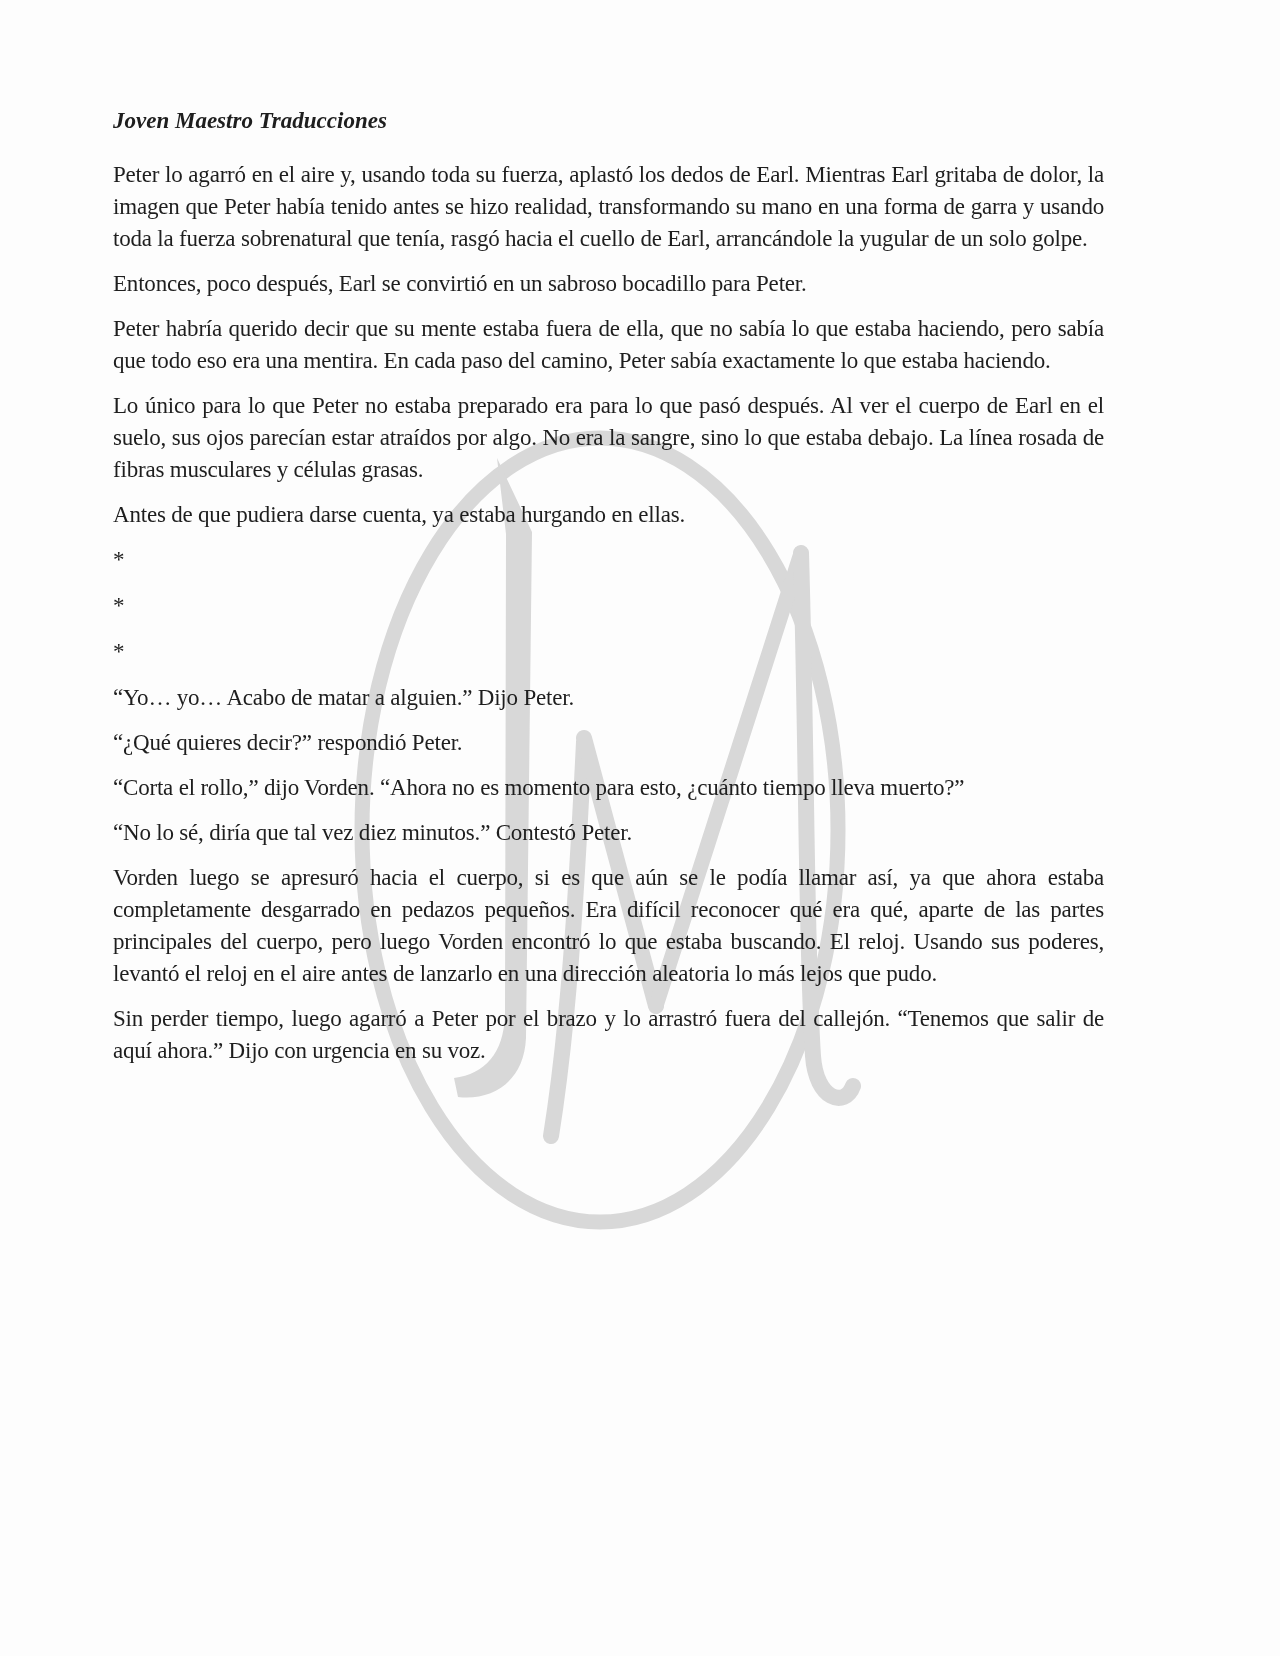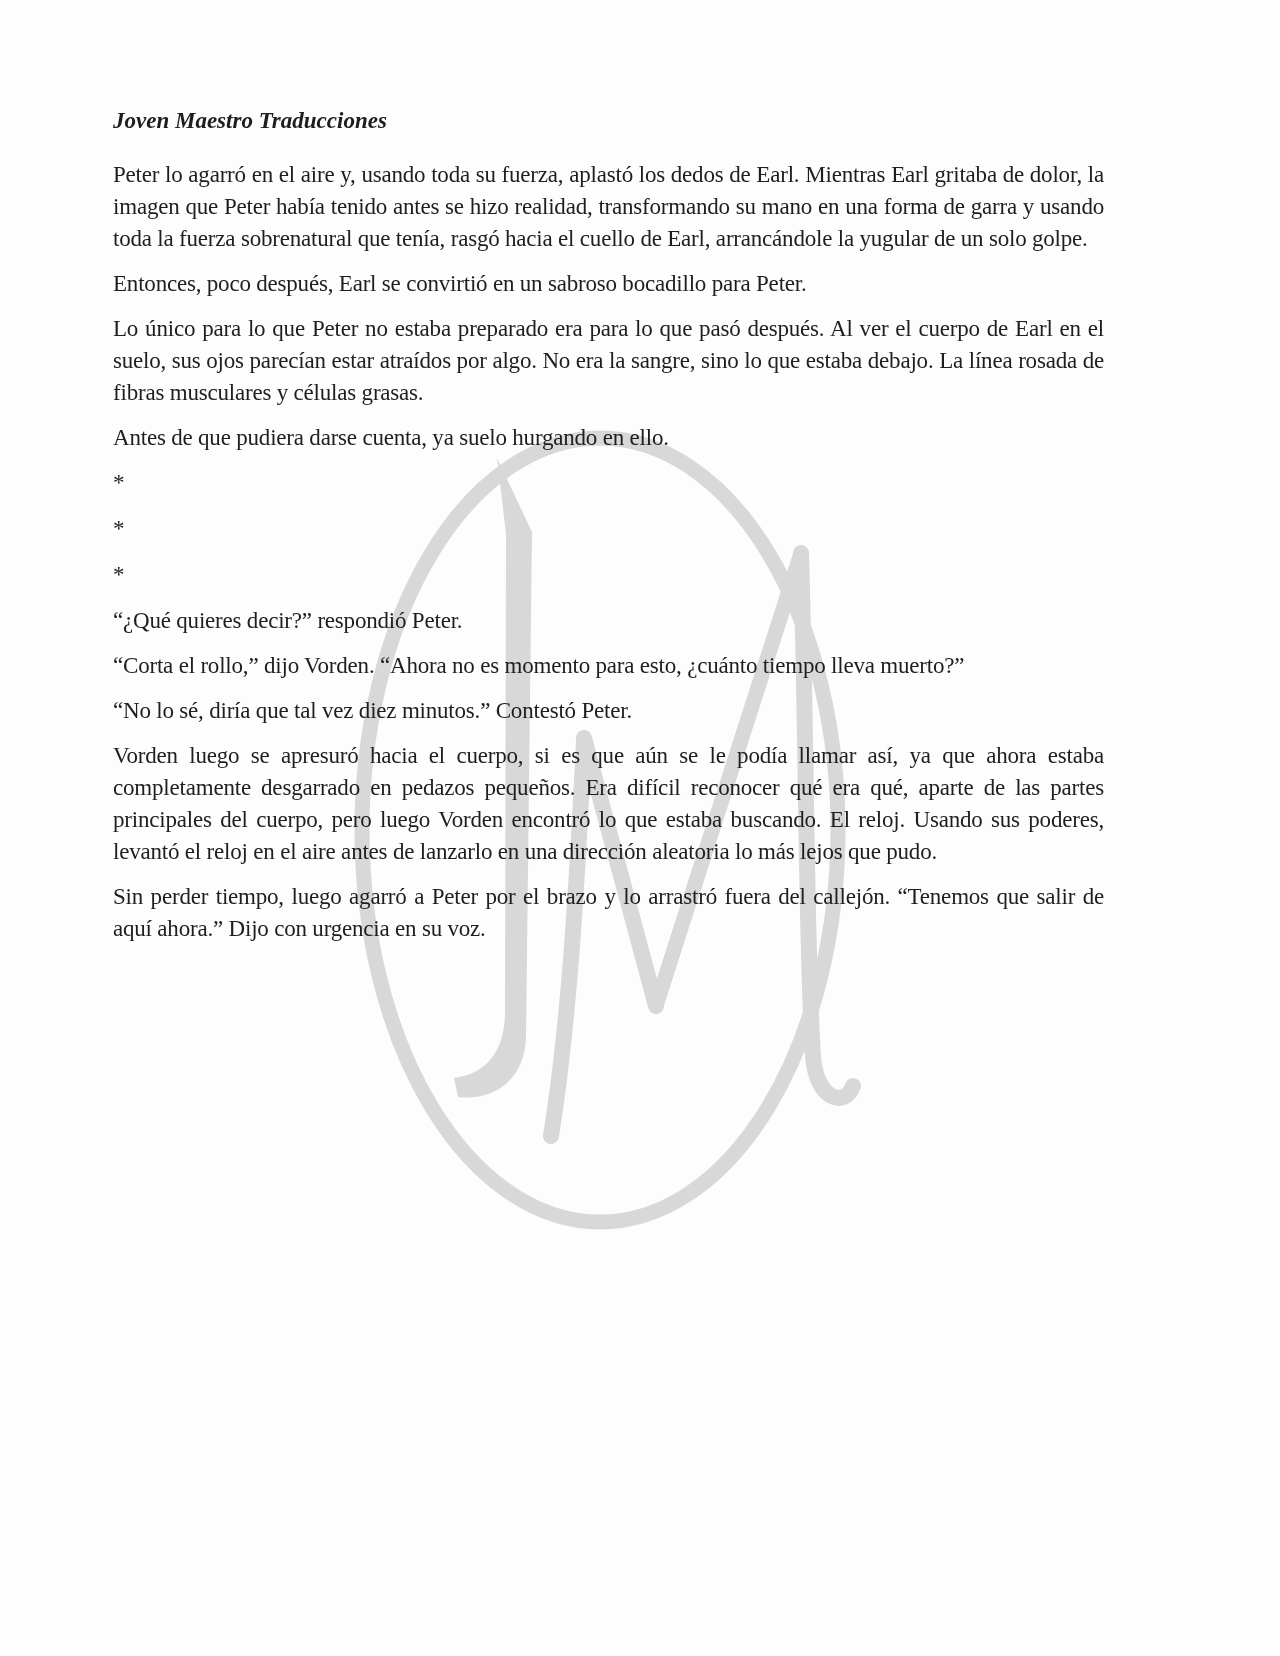--- a/index.html
+++ b/index.html
@@ -82,25 +82,27 @@
     <path class="wm-stroke" fill="none" stroke-width="15" stroke-linecap="round" d="M656 1006 L801 553"></path>
 
     <path class="wm-stroke" fill="none" stroke-width="16" stroke-linecap="round" d="M801 553 C807 760 806 950 813 1056 C816 1100 845 1108 853 1086"></path>
   </svg>
 
   <div class="content">
     <h1 class="title">Joven Maestro Traducciones</h1>
     <div>
         <p class="para">Peter lo agarró en el aire y, usando toda su fuerza, aplastó los dedos de Earl. Mientras Earl gritaba de dolor, la imagen que Peter había tenido antes se hizo realidad, transformando su mano en una forma de garra y usando toda la fuerza sobrenatural que tenía, rasgó hacia el cuello de Earl, arrancándole la yugular de un solo golpe.</p>
         <p class="para">Entonces, poco después, Earl se convirtió en un sabroso bocadillo para Peter.</p>
+        <p class="para">Peter habría querido decir que su mente estaba fuera de ella, que no sabía lo que estaba haciendo, pero sabía que todo eso era una mentira. En cada paso del camino, Peter sabía exactamente lo que estaba haciendo.</p>
         <p class="para">Lo único para lo que Peter no estaba preparado era para lo que pasó después. Al ver el cuerpo de Earl en el suelo, sus ojos parecían estar atraídos por algo. No era la sangre, sino lo que estaba debajo. La línea rosada de fibras musculares y células grasas.</p>
-        <p class="para">Antes de que pudiera darse cuenta, ya suelo hurgando en ello.</p>
+        <p class="para">Antes de que pudiera darse cuenta, ya estaba hurgando en ellas.</p>
         <p class="para separator">*</p>
         <p class="para separator">*</p>
         <p class="para separator">*</p>
+        <p class="para">“Yo… yo… Acabo de matar a alguien.” Dijo Peter.</p>
         <p class="para">“¿Qué quieres decir?” respondió Peter.</p>
         <p class="para">“Corta el rollo,” dijo Vorden. “Ahora no es momento para esto, ¿cuánto tiempo lleva muerto?”</p>
         <p class="para">“No lo sé, diría que tal vez diez minutos.” Contestó Peter.</p>
         <p class="para">Vorden luego se apresuró hacia el cuerpo, si es que aún se le podía llamar así, ya que ahora estaba completamente desgarrado en pedazos pequeños. Era difícil reconocer qué era qué, aparte de las partes principales del cuerpo, pero luego Vorden encontró lo que estaba buscando. El reloj. Usando sus poderes, levantó el reloj en el aire antes de lanzarlo en una dirección aleatoria lo más lejos que pudo.</p>
         <p class="para">Sin perder tiempo, luego agarró a Peter por el brazo y lo arrastró fuera del callejón. “Tenemos que salir de aquí ahora.” Dijo con urgencia en su voz.</p>
       </div>
   </div>
 
 </div>
 

